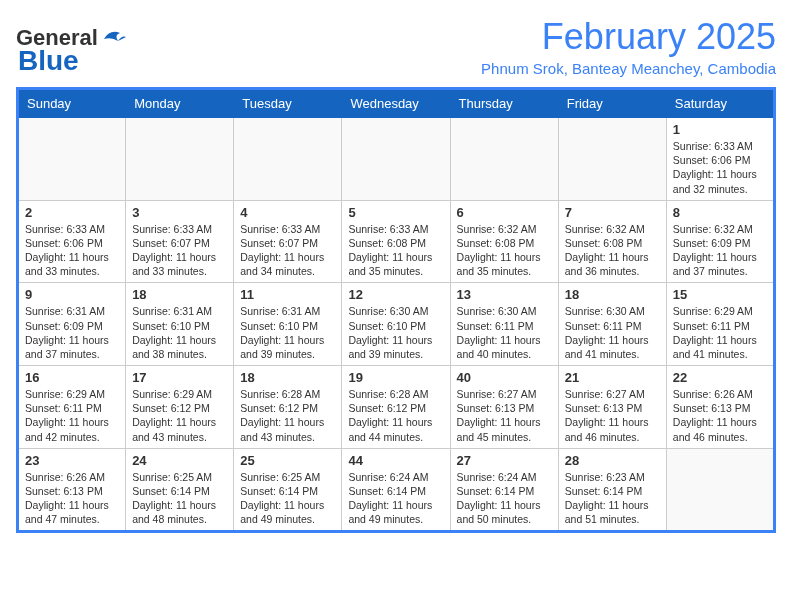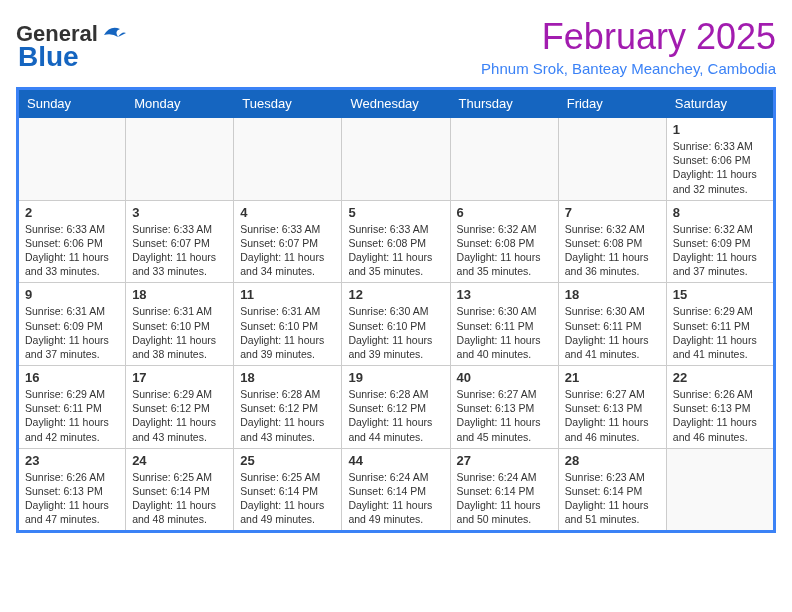--- a/index.html
+++ b/index.html
@@ -6,35 +6,35 @@
     body {
       font-family: Arial, sans-serif;
       background: #fff;
       width: 792px;
       min-height: 612px;
       padding: 16px;
     }
     .header-area {
       display: flex;
       justify-content: space-between;
-      align-items: center;
+      align-items: flex-end;
       margin-bottom: 10px;
     }
     .logo {
       display: flex;
       flex-direction: column;
       align-items: flex-start;
     }
     .title-area {
       text-align: right;
     }
     .month-title {
       font-size: 36px;
       font-weight: normal;
-      color: #a21caf;
+      color: #3b82f6;
     }
     .location-title {
       font-size: 15px;
       color: #3b82f6;
       margin-top: 2px;
     }
     .calendar {
       width: 100%;
       border-collapse: collapse;
       border: 3px solid #3b82f6;

